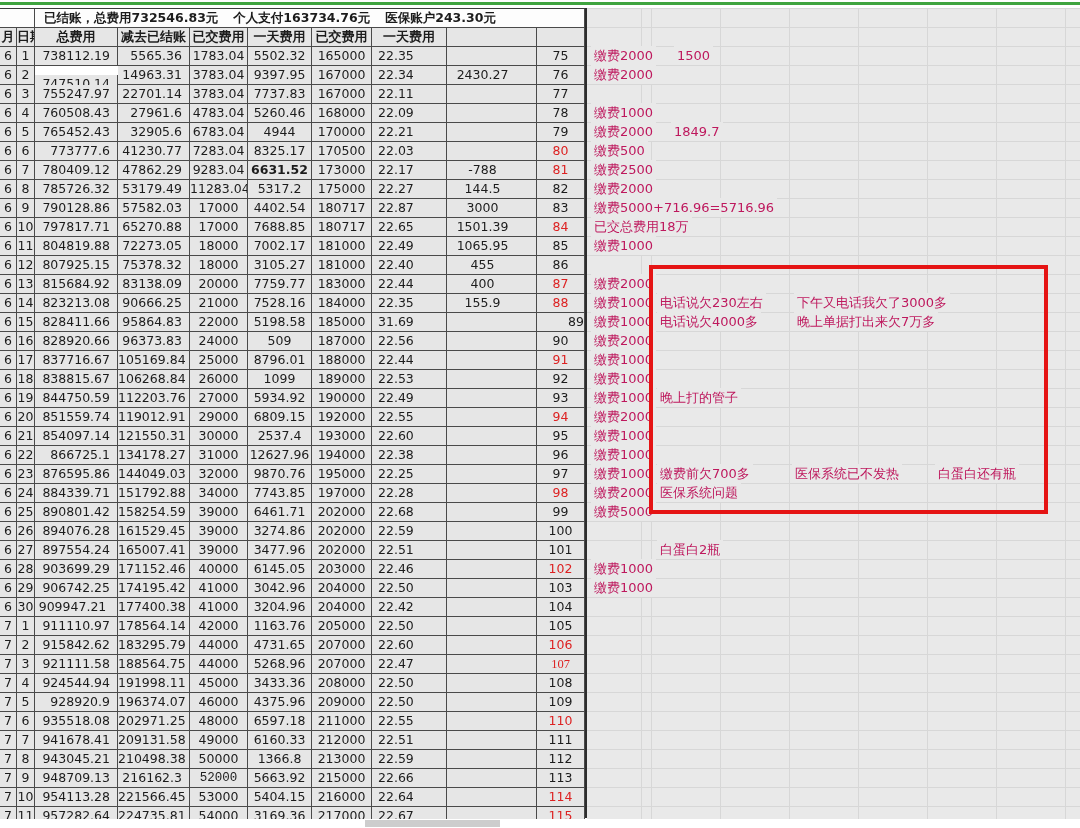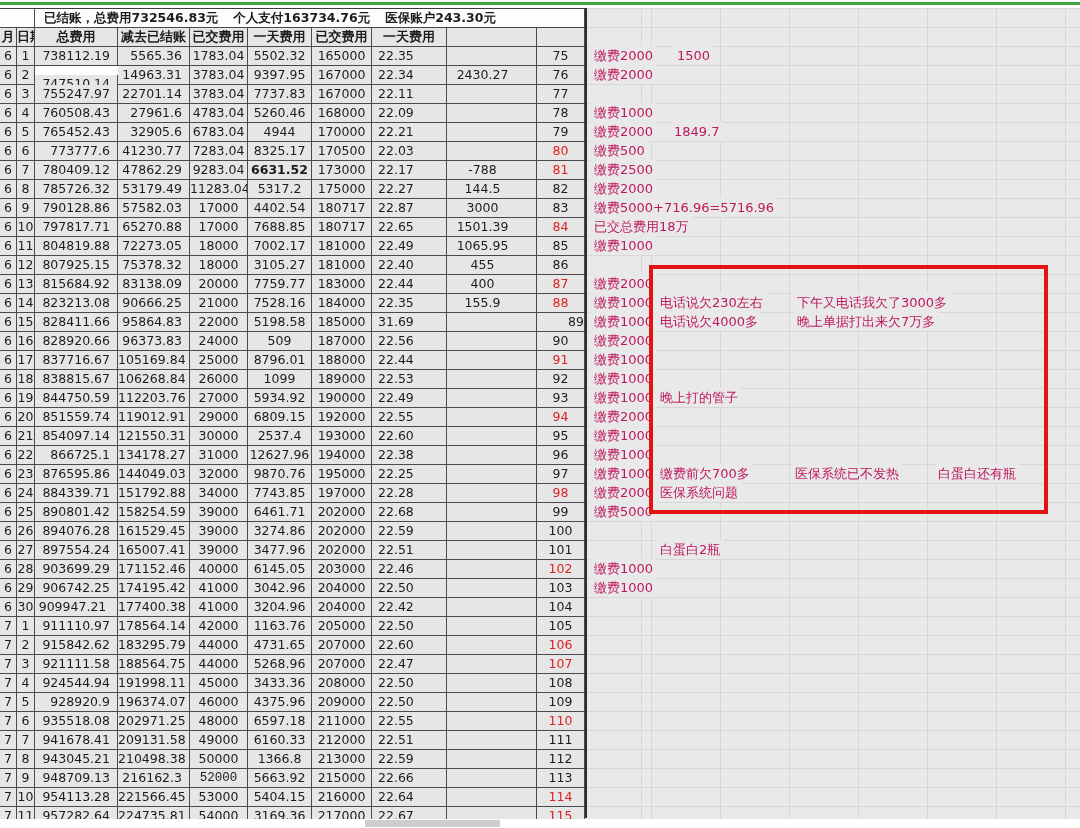--- a/index.html
+++ b/index.html
@@ -471,21 +471,21 @@
         <div class="t-row">
           <div class="t-cell al-c" style="width: 17px;">7</div>
           <div class="t-cell al-c" style="width: 18px;">3</div>
           <div class="t-cell al-r" style="width: 83px;">921111.58</div>
           <div class="t-cell al-r" style="width: 72px;">188564.75</div>
           <div class="t-cell al-c" style="width: 58px;">44000</div>
           <div class="t-cell al-c" style="width: 64px;">5268.96</div>
           <div class="t-cell al-c" style="width: 60px;">207000</div>
           <div class="t-cell al-l" style="width: 75px;">22.47</div>
           <div class="t-cell pad-extra" style="width: 90px;"></div>
-          <div class="t-cell al-c red-num" style="width: 48px;">107</div>
+          <div class="t-cell al-c red-num" style="width: 48px; font-family: Liberation Serif, serif;">107</div>
         </div>
         <div class="t-row">
           <div class="t-cell al-c" style="width: 17px;">7</div>
           <div class="t-cell al-c" style="width: 18px;">4</div>
           <div class="t-cell al-r" style="width: 83px;">924544.94</div>
           <div class="t-cell al-r" style="width: 72px;">191998.11</div>
           <div class="t-cell al-c" style="width: 58px;">45000</div>
           <div class="t-cell al-c" style="width: 64px;">3433.36</div>
           <div class="t-cell al-c" style="width: 60px;">208000</div>
           <div class="t-cell al-l" style="width: 75px;">22.50</div>

